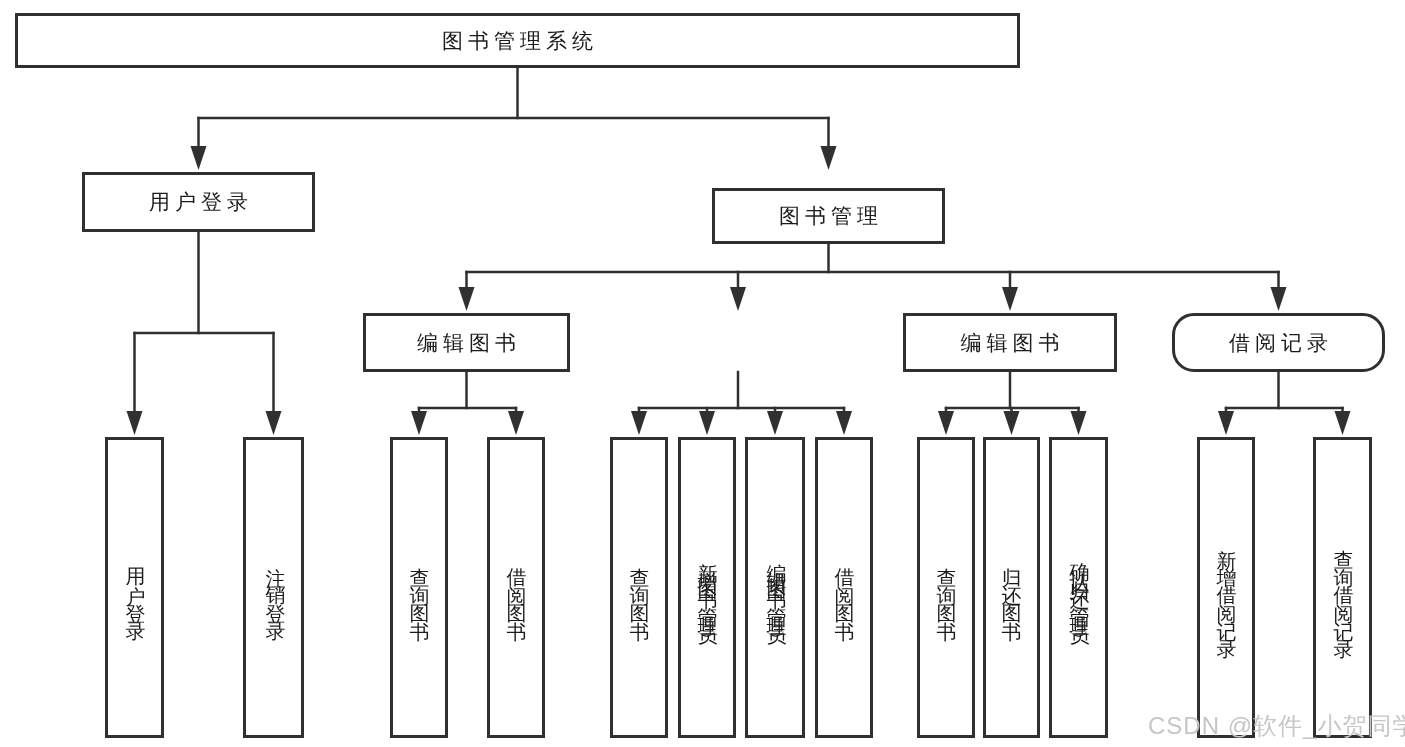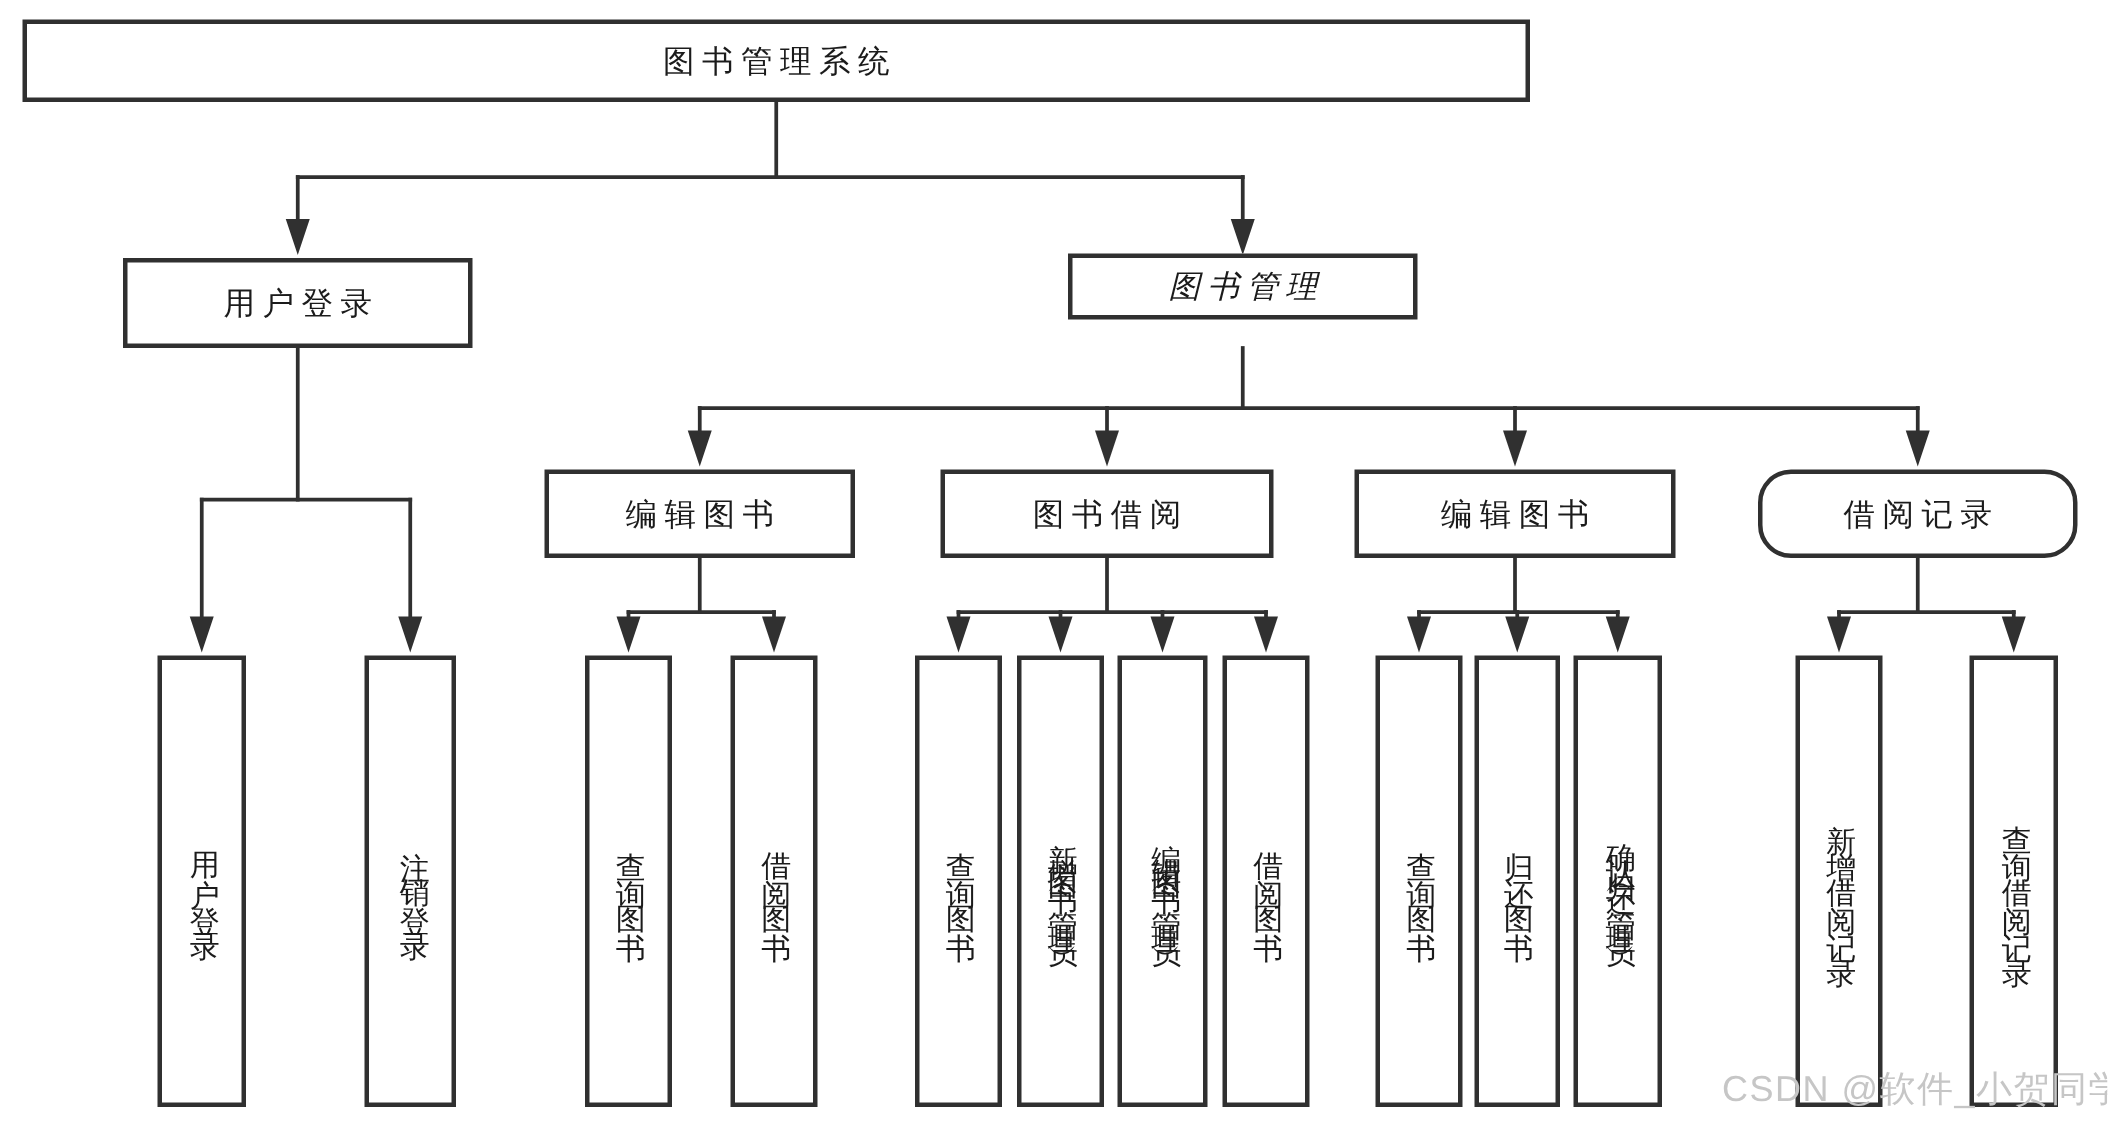--- a/index.html
+++ b/index.html
@@ -114,24 +114,23 @@
       <line x1="1226" y1="408" x2="1342.5" y2="408" stroke="#303030" stroke-width="2.5" stroke-linecap="square"></line>
       <line x1="1226" y1="408" x2="1226" y2="417" stroke="#303030" stroke-width="2.5" stroke-linecap="square"></line>
       <polygon points="1218,411 1234,411 1226,435" fill="#303030"></polygon>
       <line x1="1342.5" y1="408" x2="1342.5" y2="417" stroke="#303030" stroke-width="2.5" stroke-linecap="square"></line>
       <polygon points="1334.5,411 1350.5,411 1342.5,435" fill="#303030"></polygon>
     </svg>
 
   <div class="box h" style="left:15px; top:13px; width:1005px; height:55px;">图书管理系统</div>
 
   <div class="box h" style="left:82px; top:172px; width:233px; height:60px;">用户登录</div>
-  <div class="box h" style="left:712px; top:169px; width:233px; height:44px;font-style:italic;">图书管理</div>
+  <div class="box h" style="left:712px; top:188px; width:233px; height:56px;">图书管理</div>
 
   <div class="box h" style="left:363px; top:313px; width:207px; height:59px;">编辑图书</div>
-  <div class="box h" style="left:627px; top:313px; width:222px; height:59px;">图书借阅</div>
   <div class="box h" style="left:903px; top:313px; width:214px; height:59px;">编辑图书</div>
   <div class="box h" style="left:1172px; top:313px; width:213px; height:59px;border-radius:22px;">借阅记录</div>
 
   <div class="box v" style="left:105px; top:437px; width:59px; height:301px;">用户登录</div>
   <div class="box v" style="left:243px; top:437px; width:61px; height:301px;">注销登录</div>
 
   <div class="box v" style="left:390px; top:437px; width:58px; height:301px;">查询图书</div>
   <div class="box v" style="left:487px; top:437px; width:58px; height:301px;">借阅图书</div>
 
   <div class="box v" style="left:610px; top:437px; width:58px; height:301px;">查询图书</div>

